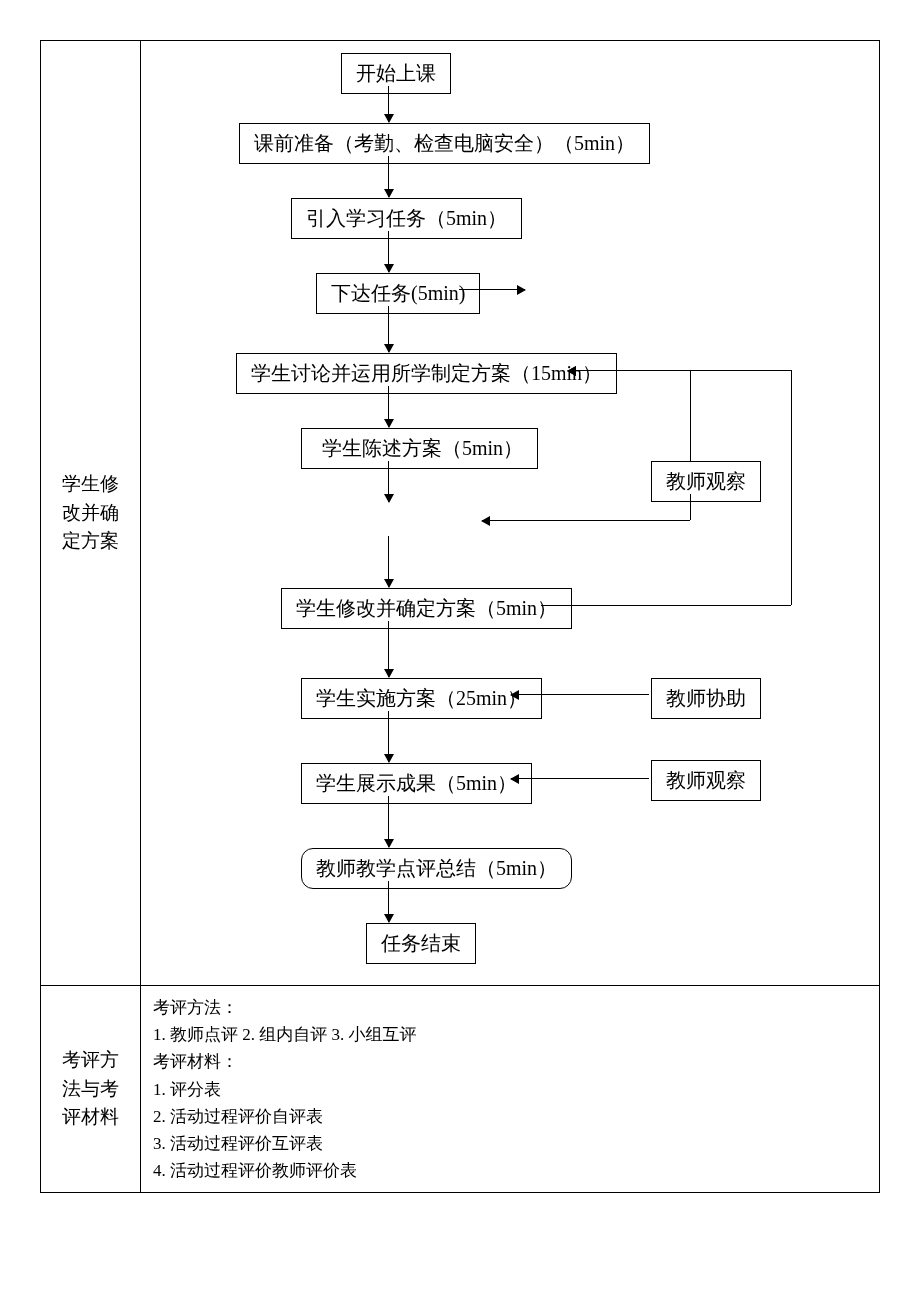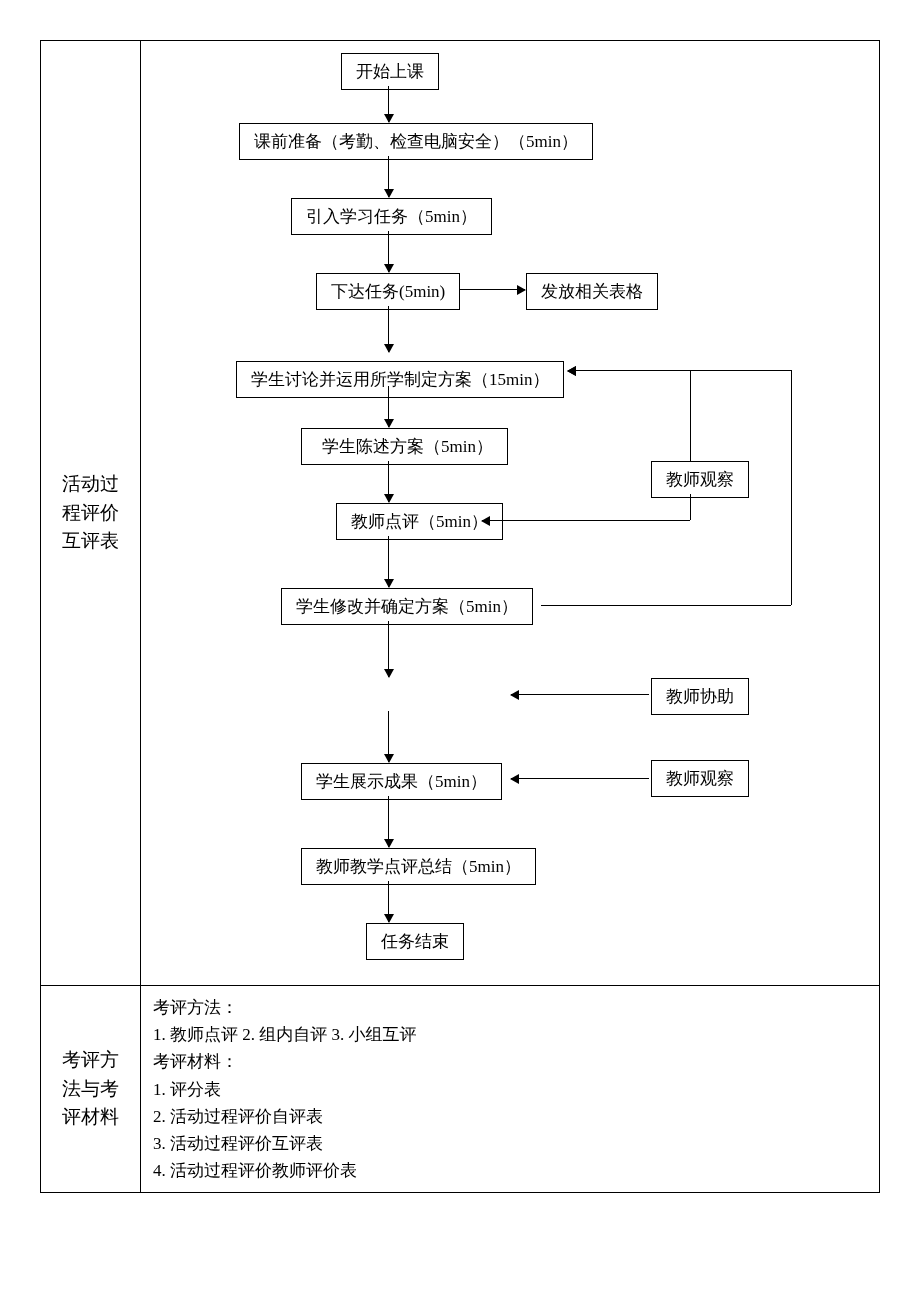--- a/index.html
+++ b/index.html
@@ -37,21 +37,21 @@
     flex: 1;
     position: relative;
     padding: 12px 0;
   }
   .flow { position: relative; height: 920px; }
   .node {
     position: absolute;
     border: 1px solid #000;
     background: #fff;
     padding: 6px 14px;
-    font-size: 17px;
+    font-size: 20px;
     white-space: nowrap;
     text-align: center;
   }
   .arrow-v {
     position: absolute;
     width: 0;
     border-left: 1.5px solid #000;
   }
   .arrow-v::after {
     content: "";
@@ -87,39 +87,38 @@
   .eval { padding: 8px 12px; font-size: 17px; line-height: 1.6; }
   .eval .b { font-weight: normal; }
 </style>
 </head>
 <body>
 
 <div class="outer">
 
   <div class="row">
     <div class="label-col">
-      <div style="writing-mode: horizontal-tb; word-break: break-all; line-height: 1.5;">活动过程评价互评表</div>
+      <div style="writing-mode: horizontal-tb; word-break: break-all; line-height: 1.5;">学生修改并确定方案</div>
     </div>
     <div class="content-col">
       <div class="flow">
 
         <div class="node" style="left:200px; top:0px;">开始上课</div>
         <div class="node" style="left:98px; top:70px;">课前准备（考勤、检查电脑安全）（5min）</div>
         <div class="node" style="left:150px; top:145px;">引入学习任务（5min）</div>
         <div class="node" style="left:175px; top:220px;">下达任务(5min)</div>
-        <div class="node" style="left:385px; top:220px;">发放相关表格</div>
-        <div class="node" style="left:95px; top:308px;">学生讨论并运用所学制定方案（15min）</div>
+        <div class="node" style="left:95px; top:300px;">学生讨论并运用所学制定方案（15min）</div>
         <div class="node" style="left:160px; top:375px;padding-left:20px;">学生陈述方案（5min）</div>
         <div class="node" style="left:510px; top:408px;">教师观察</div>
-        <div class="node" style="left:195px; top:450px;">教师点评（5min）</div>
         <div class="node" style="left:140px; top:535px;">学生修改并确定方案（5min）</div>
+        <div class="node" style="left:160px; top:625px;">学生实施方案（25min）</div>
         <div class="node" style="left:510px; top:625px;">教师协助</div>
         <div class="node" style="left:160px; top:710px;">学生展示成果（5min）</div>
         <div class="node" style="left:510px; top:707px;">教师观察</div>
-        <div class="node" style="left:160px; top:795px;">教师教学点评总结（5min）</div>
+        <div class="node" style="left:160px; top:795px;border-radius:12px;">教师教学点评总结（5min）</div>
         <div class="node" style="left:210px; top:870px;margin-left:15px;">任务结束</div>
 
         <div class="arrow-v" style="left:247px; top:33px; height:36px;"></div>
         <div class="arrow-v" style="left:247px; top:103px; height:41px;"></div>
         <div class="arrow-v" style="left:247px; top:178px; height:41px;"></div>
         <div class="arrow-v" style="left:247px; top:253px; height:46px;"></div>
         <div class="arrow-v" style="left:247px; top:333px; height:41px;"></div>
         <div class="arrow-v" style="left:247px; top:408px; height:41px;"></div>
         <div class="arrow-v" style="left:247px; top:483px; height:51px;"></div>
         <div class="arrow-v" style="left:247px; top:568px; height:56px;"></div>

